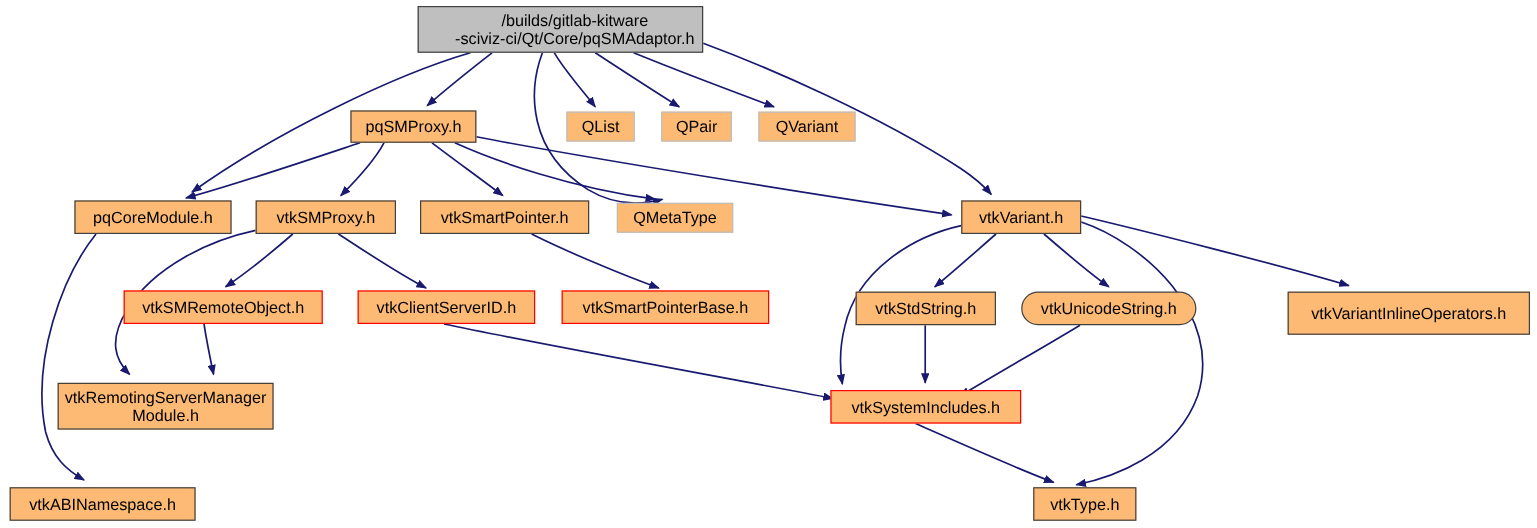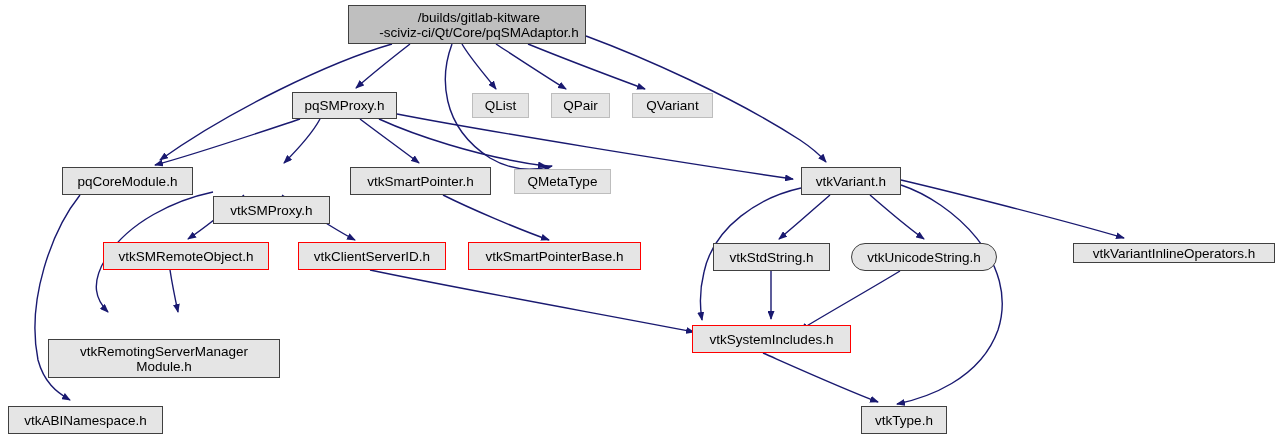--- a/index.html
+++ b/index.html
@@ -22,21 +22,21 @@
     width: 1281px;
     height: 440px;
   }
   .gnode-box {
     position: absolute;
     box-sizing: border-box;
     display: flex;
     align-items: center;
     justify-content: center;
     text-align: center;
-    background: #e5e5e5;
+    background: #fdba74;
     border: 1px solid #404040;
     color: #000000;
     font-size: 13.5px;
     line-height: 15px;
     letter-spacing: 0px;
     white-space: pre-line;
     user-select: none;
   }
   .gnode-box.root {
     background: #bfbfbf;
@@ -94,29 +94,29 @@
       </g>
   </svg>
   <div id="node-layer">
       <div class="gnode-box root" style="left: 348px; top: 5px; width: 238px; height: 39px; padding-left: 24px;"><span class="gnode-label">/builds/gitlab-kitware
 -sciviz-ci/Qt/Core/pqSMAdaptor.h</span></div>
       <div class="gnode-box normal" style="left: 292px; top: 92px; width: 105px; height: 27px;"><span class="gnode-label">pqSMProxy.h</span></div>
       <div class="gnode-box missing" style="left: 472px; top: 93px; width: 57px; height: 25px;"><span class="gnode-label">QList</span></div>
       <div class="gnode-box missing" style="left: 551px; top: 93px; width: 59px; height: 25px; align-items: center;"><span class="gnode-label">QPair</span></div>
       <div class="gnode-box missing" style="left: 632px; top: 93px; width: 81px; height: 25px;"><span class="gnode-label">QVariant</span></div>
       <div class="gnode-box normal" style="left: 62px; top: 167px; width: 131px; height: 28px;"><span class="gnode-label">pqCoreModule.h</span></div>
-      <div class="gnode-box normal" style="left: 213px; top: 167px; width: 117px; height: 28px; margin-top: 29px;"><span class="gnode-label">vtkSMProxy.h</span></div>
+      <div class="gnode-box normal" style="left: 213px; top: 167px; width: 117px; height: 28px;"><span class="gnode-label">vtkSMProxy.h</span></div>
       <div class="gnode-box normal" style="left: 350px; top: 167px; width: 141px; height: 28px;"><span class="gnode-label">vtkSmartPointer.h</span></div>
       <div class="gnode-box missing" style="left: 514px; top: 169px; width: 97px; height: 25px;"><span class="gnode-label">QMetaType</span></div>
       <div class="gnode-box normal" style="left: 801px; top: 167px; width: 100px; height: 28px;"><span class="gnode-label">vtkVariant.h</span></div>
       <div class="gnode-box highlight" style="left: 103px; top: 242px; width: 166px; height: 28px;"><span class="gnode-label">vtkSMRemoteObject.h</span></div>
       <div class="gnode-box highlight" style="left: 298px; top: 242px; width: 148px; height: 28px;"><span class="gnode-label">vtkClientServerID.h</span></div>
       <div class="gnode-box highlight" style="left: 468px; top: 242px; width: 173px; height: 28px;"><span class="gnode-label">vtkSmartPointerBase.h</span></div>
       <div class="gnode-box normal" style="left: 713px; top: 243px; width: 117px; height: 28px;"><span class="gnode-label">vtkStdString.h</span></div>
       <div class="gnode-box normal" style="left: 851px; top: 243px; width: 146px; height: 28px; border-radius: 14px;"><span class="gnode-label">vtkUnicodeString.h</span></div>
-      <div class="gnode-box normal" style="left: 1073px; top: 243px; width: 202px; height: 20px;"><span class="gnode-label">vtkVariantInlineOperators.h</span></div>
-      <div class="gnode-box normal" style="left: 48px; top: 319px; width: 232px; height: 39px; margin-top: 20px;"><span class="gnode-label">vtkRemotingServerManager
+      <div class="gnode-box normal" style="left: 1073px; top: 243px; width: 202px; height: 36px;"><span class="gnode-label">vtkVariantInlineOperators.h</span></div>
+      <div class="gnode-box normal" style="left: 48px; top: 319px; width: 180px; height: 39px;"><span class="gnode-label">vtkRemotingServerManager
 Module.h</span></div>
       <div class="gnode-box highlight" style="left: 692px; top: 325px; width: 159px; height: 28px;"><span class="gnode-label">vtkSystemIncludes.h</span></div>
       <div class="gnode-box normal" style="left: 8px; top: 406px; width: 155px; height: 28px;"><span class="gnode-label">vtkABINamespace.h</span></div>
       <div class="gnode-box normal" style="left: 861px; top: 406px; width: 86px; height: 28px;"><span class="gnode-label">vtkType.h</span></div>
     </div>
 </div>
 
 </body></html>

